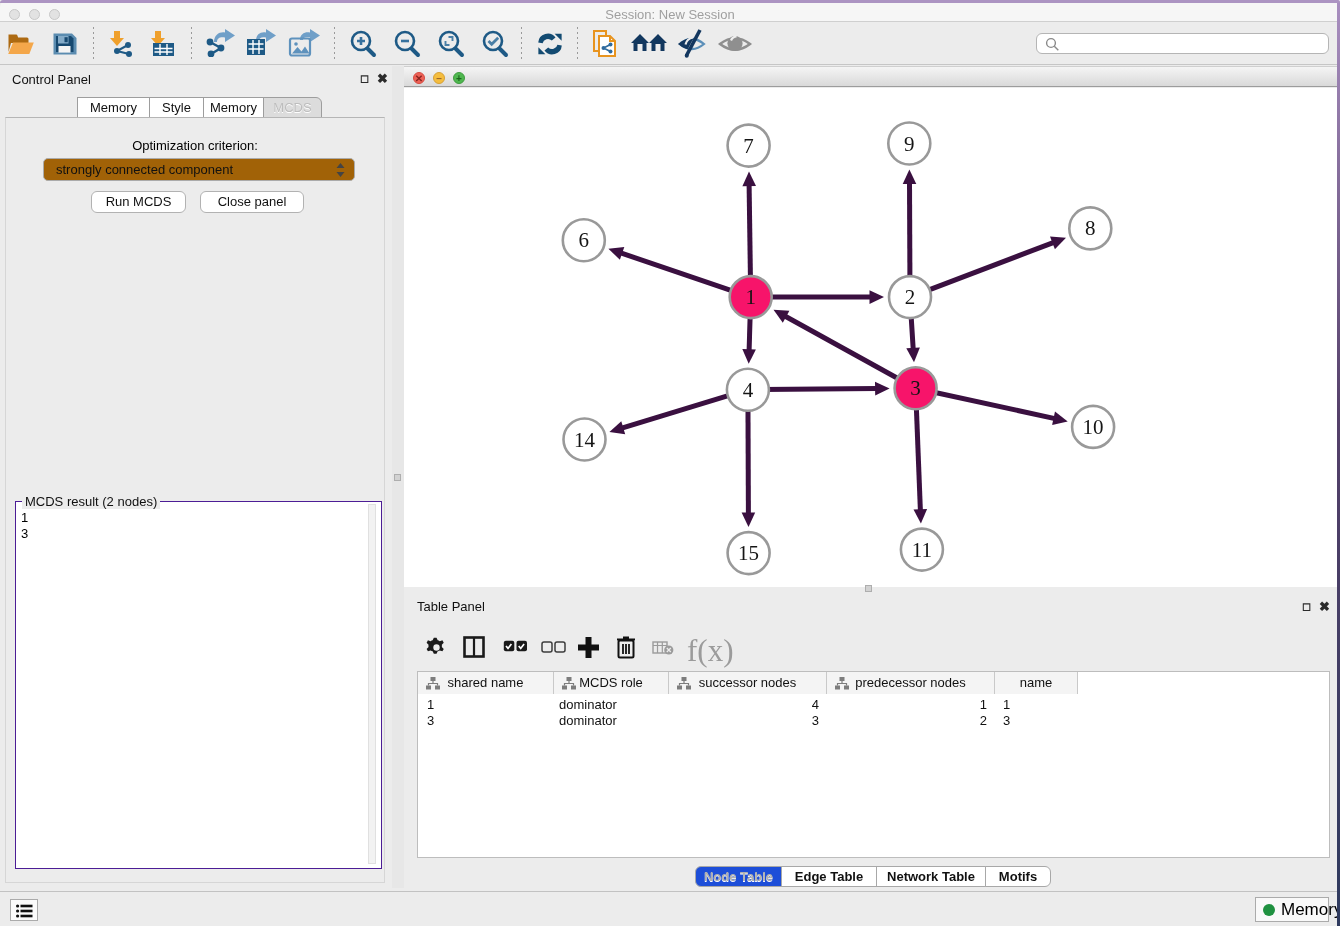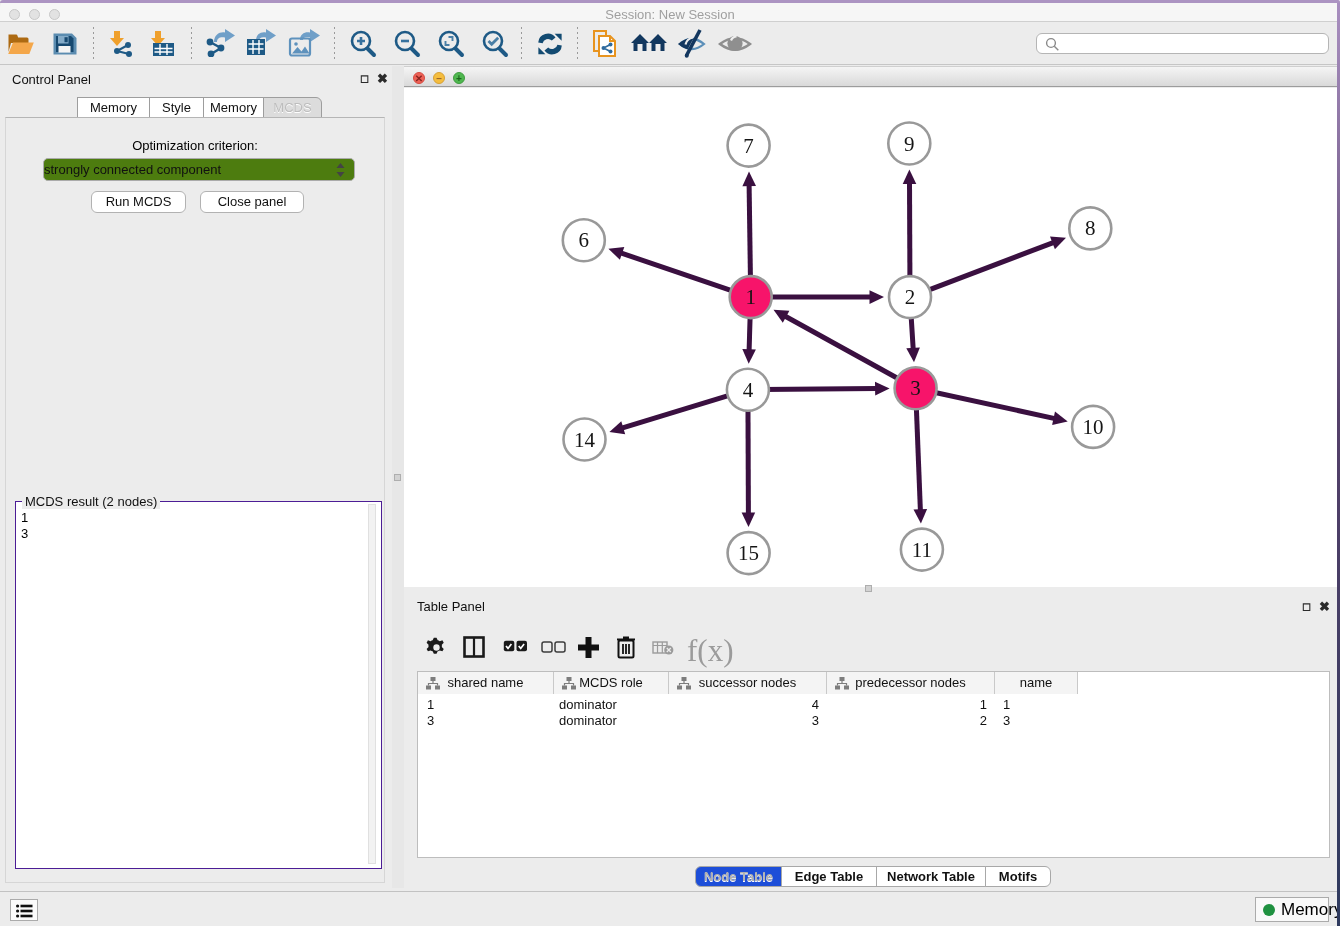--- a/index.html
+++ b/index.html
@@ -28,23 +28,23 @@
 #search { position:absolute; left:1036px; top:11px; width:293px; height:21px;
   background:#fff; border:1px solid #b5b5b5; border-radius:6px; }
 
 #cpanel { position:absolute; left:0; top:66px; width:390px; height:822px; background:#ececec; }
 #cphead { position:absolute; left:12px; top:6px; font-size:13px; color:#111; }
 .tab { position:absolute; top:31px; height:21px; background:#fff; border:1px solid #9d9d9d;
   font-size:13px; text-align:center; line-height:19px; color:#111; }
 #cpbody { position:absolute; left:5px; top:51px; width:380px; height:766px;
   background:#ececec; border:1px solid #d6d6d6; border-top:1px solid #b5b5b5; }
 #optlabel { position:absolute; left:0; top:20px; width:100%; text-align:center; font-size:13px; }
-#combo { position:absolute; left:37px; top:40px; width:312px; height:23px; background:#4d7c0f;
+#combo { position:absolute; left:37px; top:40px; width:312px; height:23px; background:#a16207;
   border:1px solid #ababab; border-radius:5px; font-size:13px; line-height:21px;
-  padding-left:0; color:#111; }
+  padding-left:12px; color:#111; }
 .btn { position:absolute; top:73px; height:22px; background:#fff; border:1px solid #b2b2b2;
   border-radius:6px; font-size:13px; text-align:center; line-height:20px; color:#111; }
 #mcdsbox { position:absolute; left:9px; top:383px; width:367px; height:368px;
   border:1px solid #4c1d95; background:#fff; }
 #mcdsleg { position:absolute; left:6px; top:-8px; background:#ececec; padding:0 3px;
   font-size:13px; color:#111; }
 
 #vsplit { position:absolute; left:392px; top:66px; width:12px; height:822px; background:#e7e7e7; }
 
 #netwin { position:absolute; left:404px; top:66px; width:934px; height:526px; }

